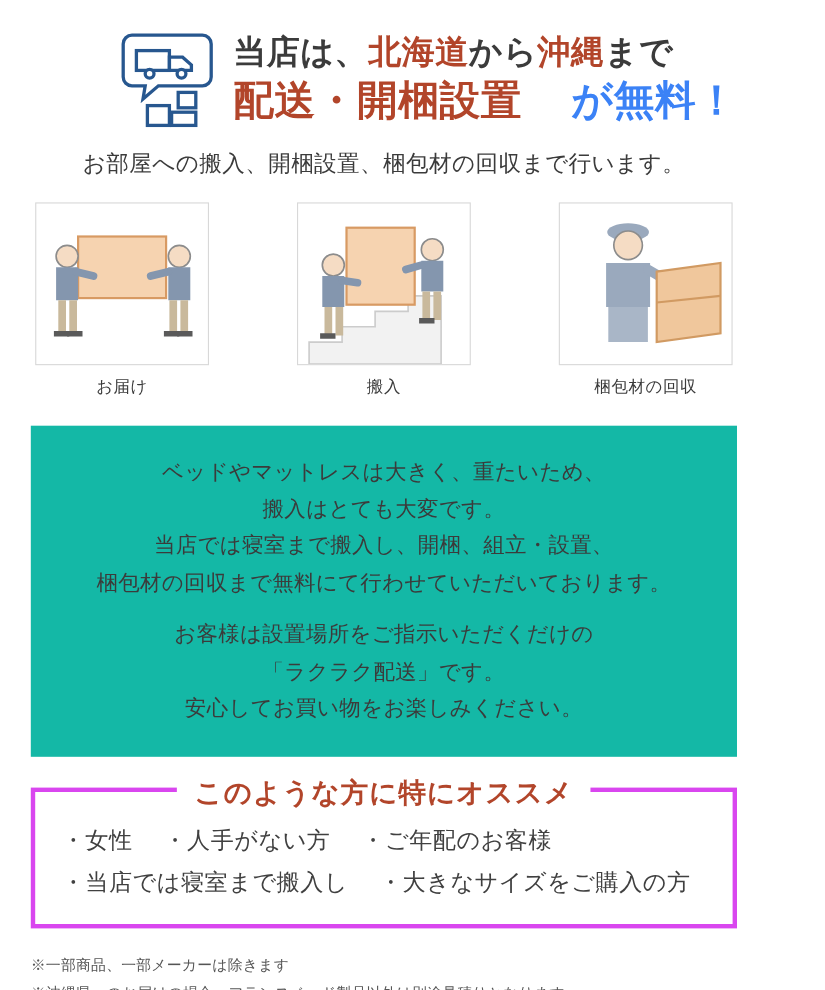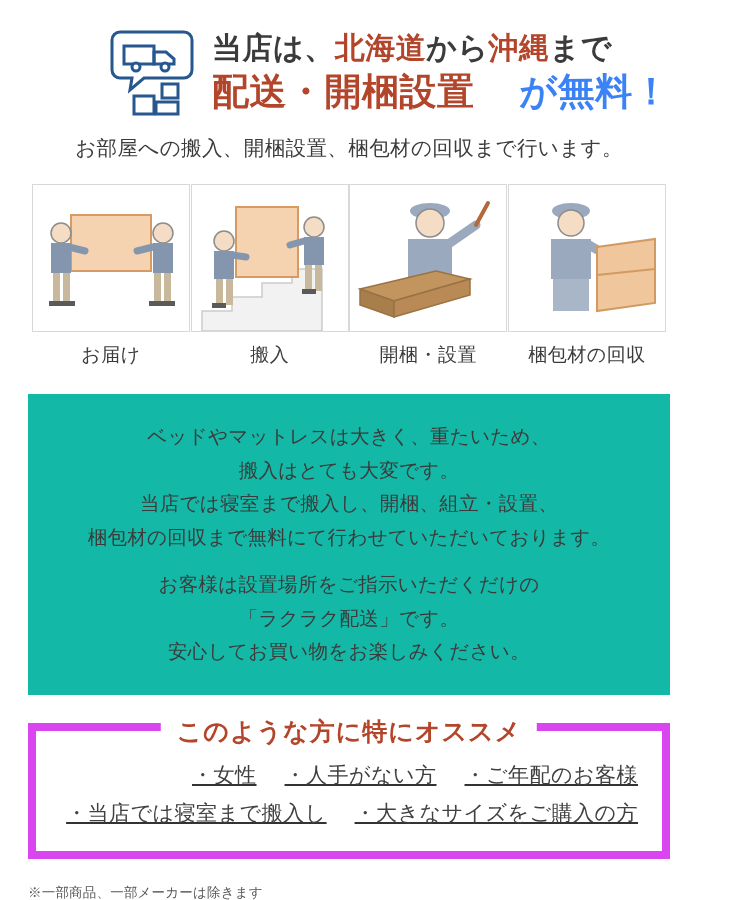--- a/index.html
+++ b/index.html
@@ -75,21 +75,21 @@
     width: 158px;
     height: 148px;
     border: 1px solid #d8d8d8;
     box-sizing: border-box;
     position: relative;
     overflow: hidden;
     background: #ffffff;
   }
   .step-label {
     text-align: center;
-    font-size: 19px;
+    font-size: 15px;
     color: #3b3b3b;
     margin-top: 10px;
     letter-spacing: 0.5px;
     white-space: nowrap;
   }
 
   
   .desc {
     margin-top: 26px;
     background: #14b8a6;
@@ -98,25 +98,24 @@
     color: #3b3b3b;
     font-size: 19.5px;
     line-height: 1.72;
     letter-spacing: 0.3px;
   }
   .desc .gap { height: 14px; }
 
   
   .recommend {
     margin-top: 28px;
-    border: 8px solid #d946ef;
+    border: 4px solid #d946ef;
     position: relative;
     padding: 30px 10px 24px;
-    text-align: right;
-    text-decoration: underline;
+    text-align: left;
   }
   .recommend-title {
     position: absolute;
     top: -16px;
     left: 50%;
     transform: translateX(-50%);
     background: #ffffff;
     padding: 0 16px;
     color: #b2452a;
     font-size: 25px;
@@ -225,38 +224,20 @@
           <path d="M112 52 h20 v28 h-20 z" fill="#8496ae"></path>
           <path d="M113 80 h7 v26 h-7 z" fill="#c9b99c"></path>
           <path d="M123 80 h7 v26 h-7 z" fill="#c9b99c"></path>
           <path d="M112 56 L98 60" stroke="#8496ae" stroke-width="7" stroke-linecap="round"></path>
           <path d="M110 104 h14 v5 h-14 z" fill="#5a5a5a"></path>
         </svg>
       </div>
       <div class="step-label">搬入</div>
     </div>
 
-    <div class="step">
-      <div class="step-box">
-        <svg width="156" height="146" viewBox="0 0 156 146">
-
-          <ellipse cx="80" cy="26" rx="20" ry="8" fill="#9aa9bd"></ellipse>
-          <circle cx="80" cy="38" r="14" fill="#f5dcc4" stroke="#8c8c8c" stroke-width="1.5"></circle>
-          <path d="M58 54 h44 v42 h-44 z" fill="#9aa9bd"></path>
-          <path d="M100 58 L126 40" stroke="#9aa9bd" stroke-width="9" stroke-linecap="round"></path>
-
-          <path d="M126 40 L138 18" stroke="#b26a3a" stroke-width="4" stroke-linecap="round"></path>
-
-          <path d="M10 104 L86 86 L120 94 L44 116 Z" fill="#c2955f" stroke="#9a7243" stroke-width="1.5"></path>
-          <path d="M10 104 L10 120 L44 132 L44 116 Z" fill="#a87e4c" stroke="#9a7243" stroke-width="1.5"></path>
-          <path d="M44 116 L120 94 L120 110 L44 132 Z" fill="#b98a55" stroke="#9a7243" stroke-width="1.5"></path>
-        </svg>
-      </div>
-      <div class="step-label">開梱・設置</div>
-    </div>
 
     <div class="step">
       <div class="step-box">
         <svg width="156" height="146" viewBox="0 0 156 146">
           <ellipse cx="62" cy="26" rx="19" ry="8" fill="#9aa9bd"></ellipse>
           <circle cx="62" cy="38" r="13" fill="#f5dcc4" stroke="#8c8c8c" stroke-width="1.5"></circle>
           <path d="M42 54 h40 v40 h-40 z" fill="#9aa9bd"></path>
           <path d="M80 60 L104 74" stroke="#9aa9bd" stroke-width="9" stroke-linecap="round"></path>
           <path d="M44 94 h36 v32 h-36 z" fill="#9aa9bd" opacity="0.85"></path>
 

